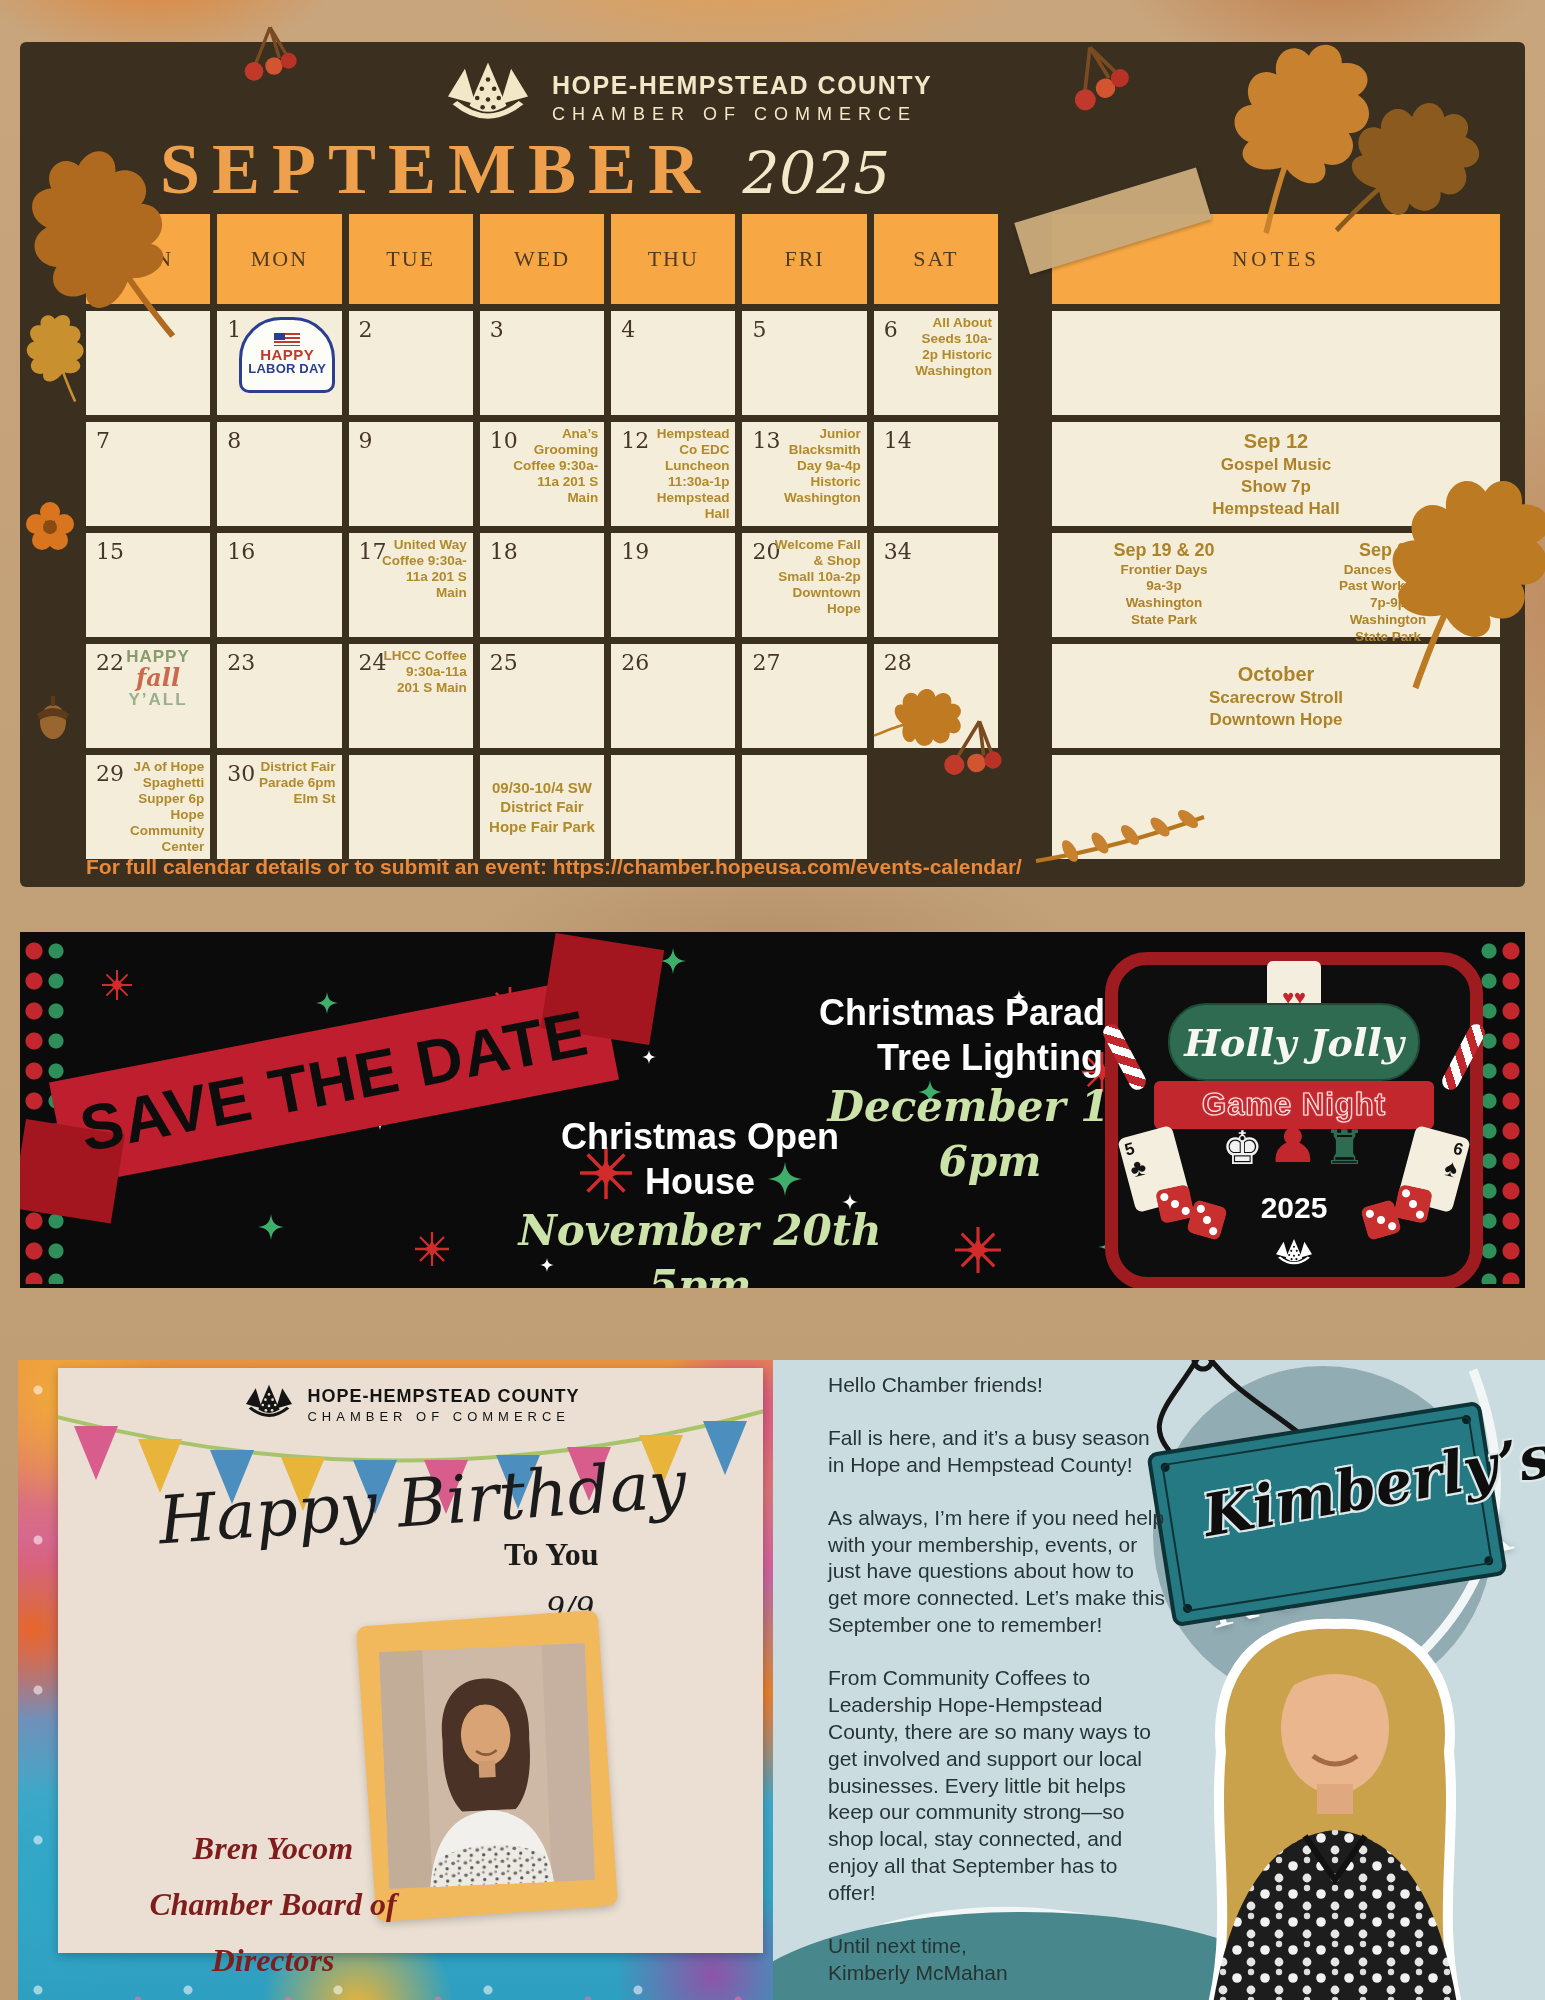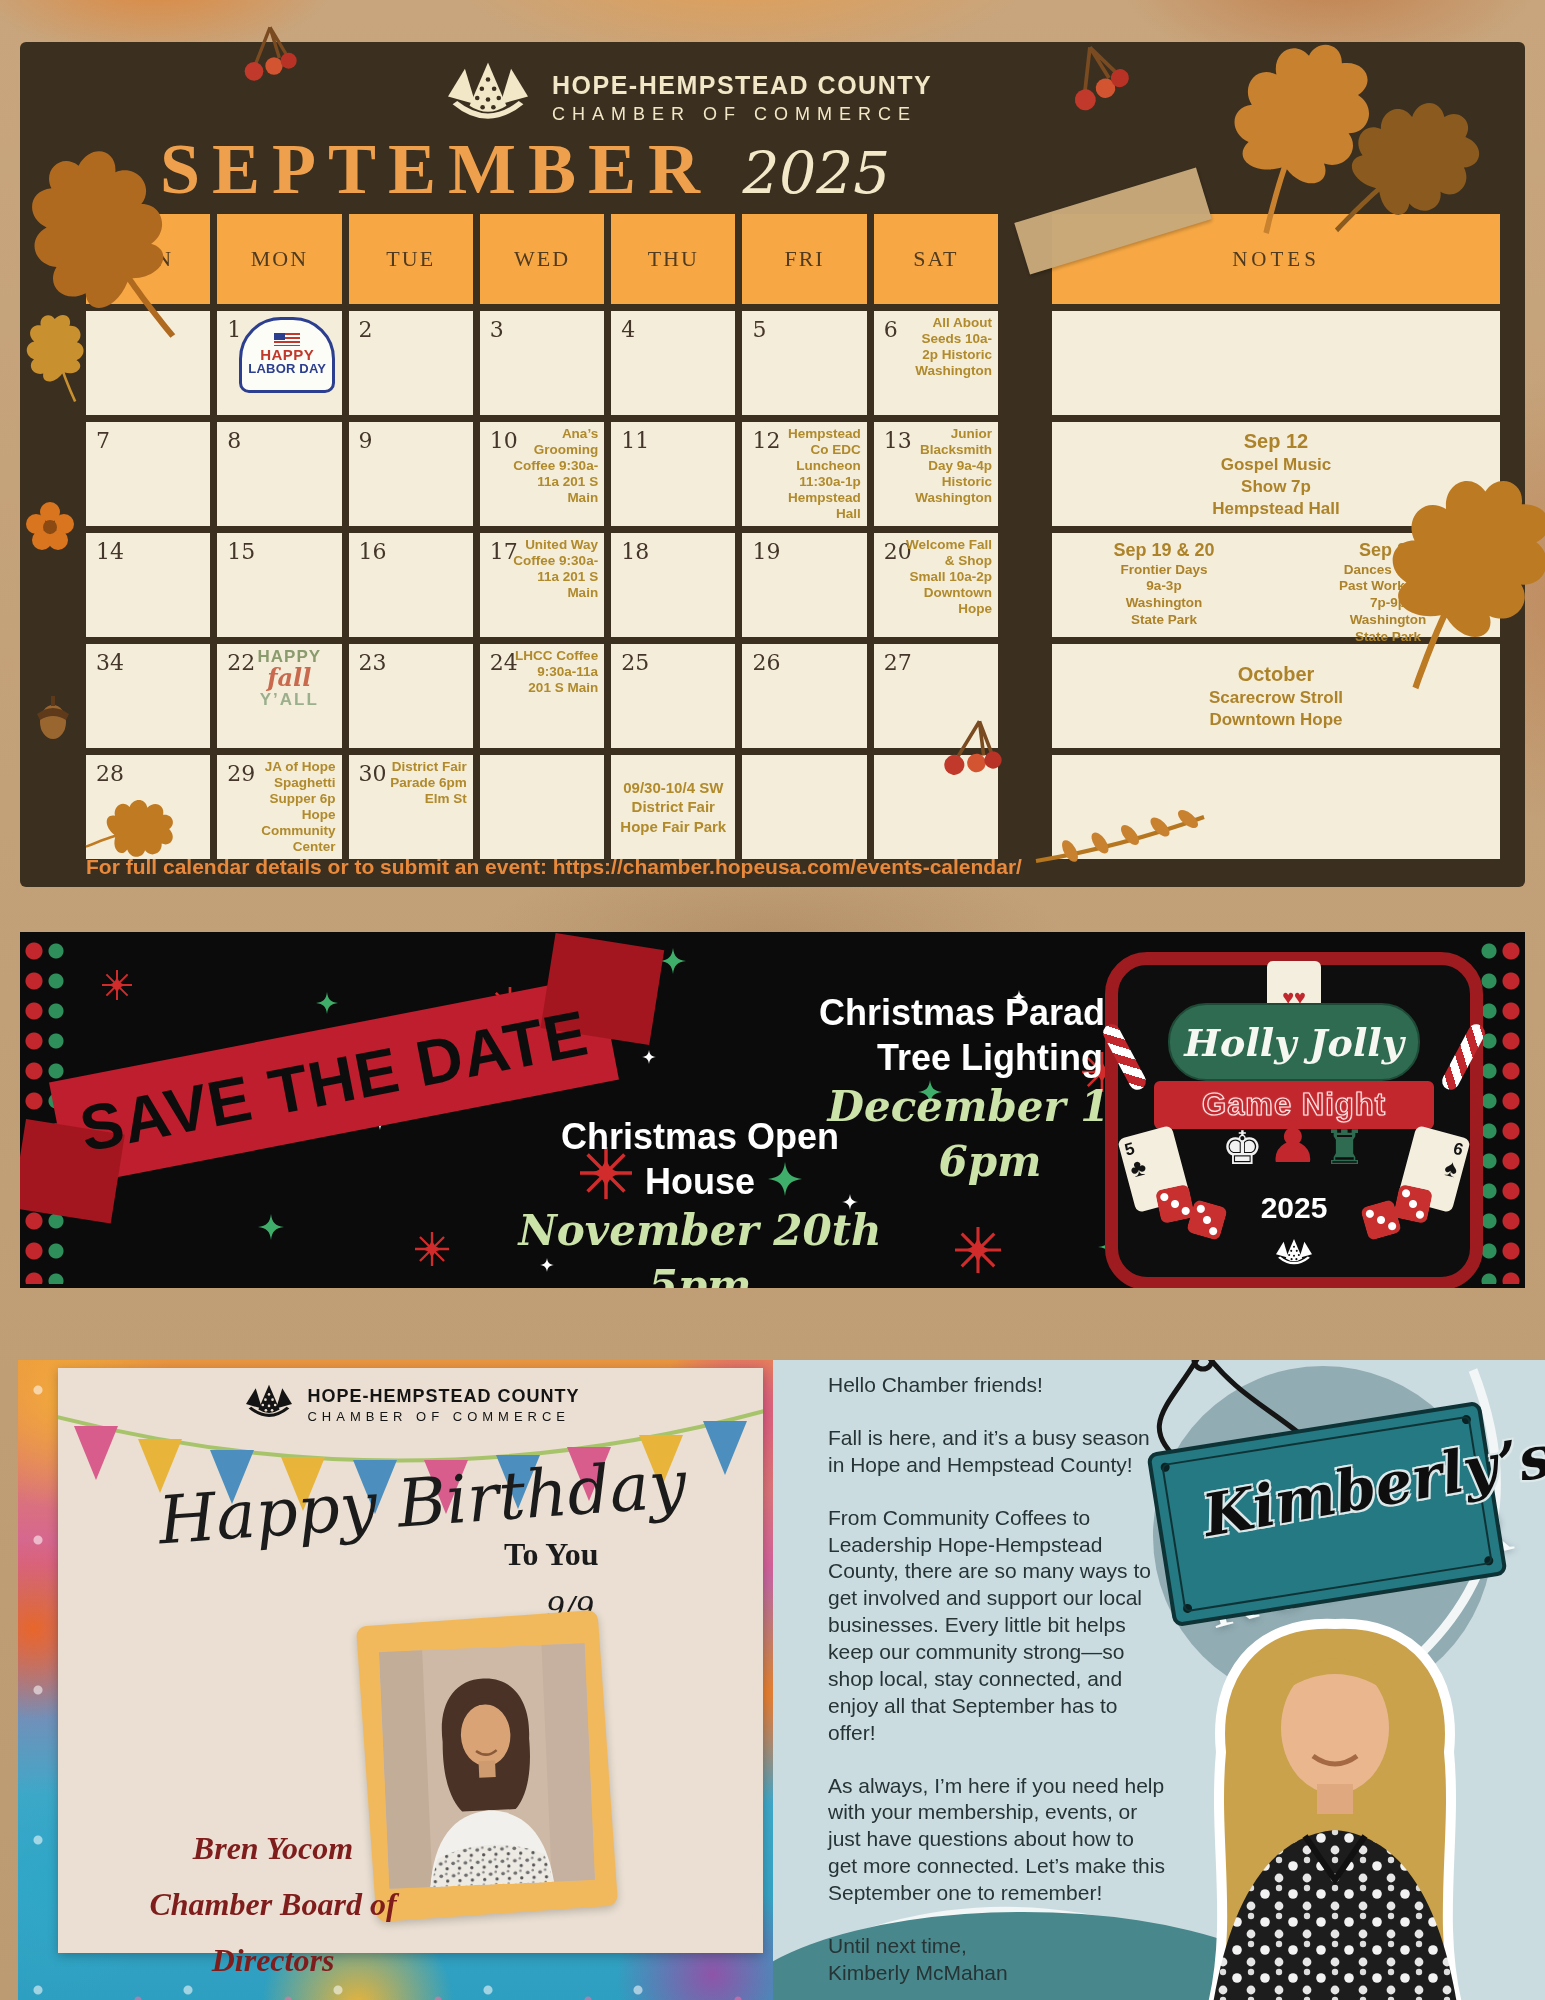--- a/index.html
+++ b/index.html
@@ -256,23 +256,20 @@
           <span class="daynum">8</span>
         </div>
         <div class="day-cell">
           <span class="daynum">9</span>
         </div>
         <div class="day-cell">
           <span class="daynum">10</span>
           <span class="event">Ana’s Grooming Coffee 9:30a-11a 201 S Main</span>
         </div>
         <div class="day-cell">
-          <span class="daynum">11</span>
-        </div>
-        <div class="day-cell">
           <span class="daynum">12</span>
           <span class="event">Hempstead Co EDC Luncheon 11:30a-1p Hempstead Hall</span>
         </div>
         <div class="day-cell">
           <span class="daynum">13</span>
           <span class="event">Junior Blacksmith Day 9a-4p Historic Washington</span>
         </div>
         <div class="day-cell">
           <span class="daynum">14</span>
         </div>
@@ -628,20 +625,20 @@
         <ellipse cx="95" cy="62" rx="27" ry="33" fill="#E9B68E"></ellipse>
         <path d="M66 46 Q95 24 124 46 Q118 30 95 27 Q72 30 66 46 Z" fill="#C9A24B"></path>
         <path d="M84 76 Q95 84 106 76" stroke="#A56A44" stroke-width="2.5" fill="none"></path>
         <rect x="86" y="90" width="18" height="15" fill="#E0A87F"></rect>
         <path d="M34 200 C42 152 60 116 95 113 C130 116 148 152 156 200 Z" fill="url(#bw)"></path>
         <path d="M80 116 L95 138 L110 116" stroke="#111" stroke-width="3" fill="none"></path>
       </svg>
       <div class="k-letter">
         <p>Hello Chamber friends!</p>
           <p>Fall is here, and it’s a busy season in Hope and Hempstead County!</p>
+          <p>As always, I’m here if you need help with your membership, events, or just have questions about how to get more connected. Let’s make this September one to remember!</p>
           <p>From Community Coffees to Leadership Hope-Hempstead County, there are so many ways to get involved and support our local businesses. Every little bit helps keep our community strong—so shop local, stay connected, and enjoy all that September has to offer!</p>
-          <p>As always, I’m here if you need help with your membership, events, or just have questions about how to get more connected. Let’s make this September one to remember!</p>
           <div class="k-closing" style="order:99">Until next time,
 Kimberly McMahan</div>
       </div>
     </div>
   </div>
 </div>
 
 </body></html>

